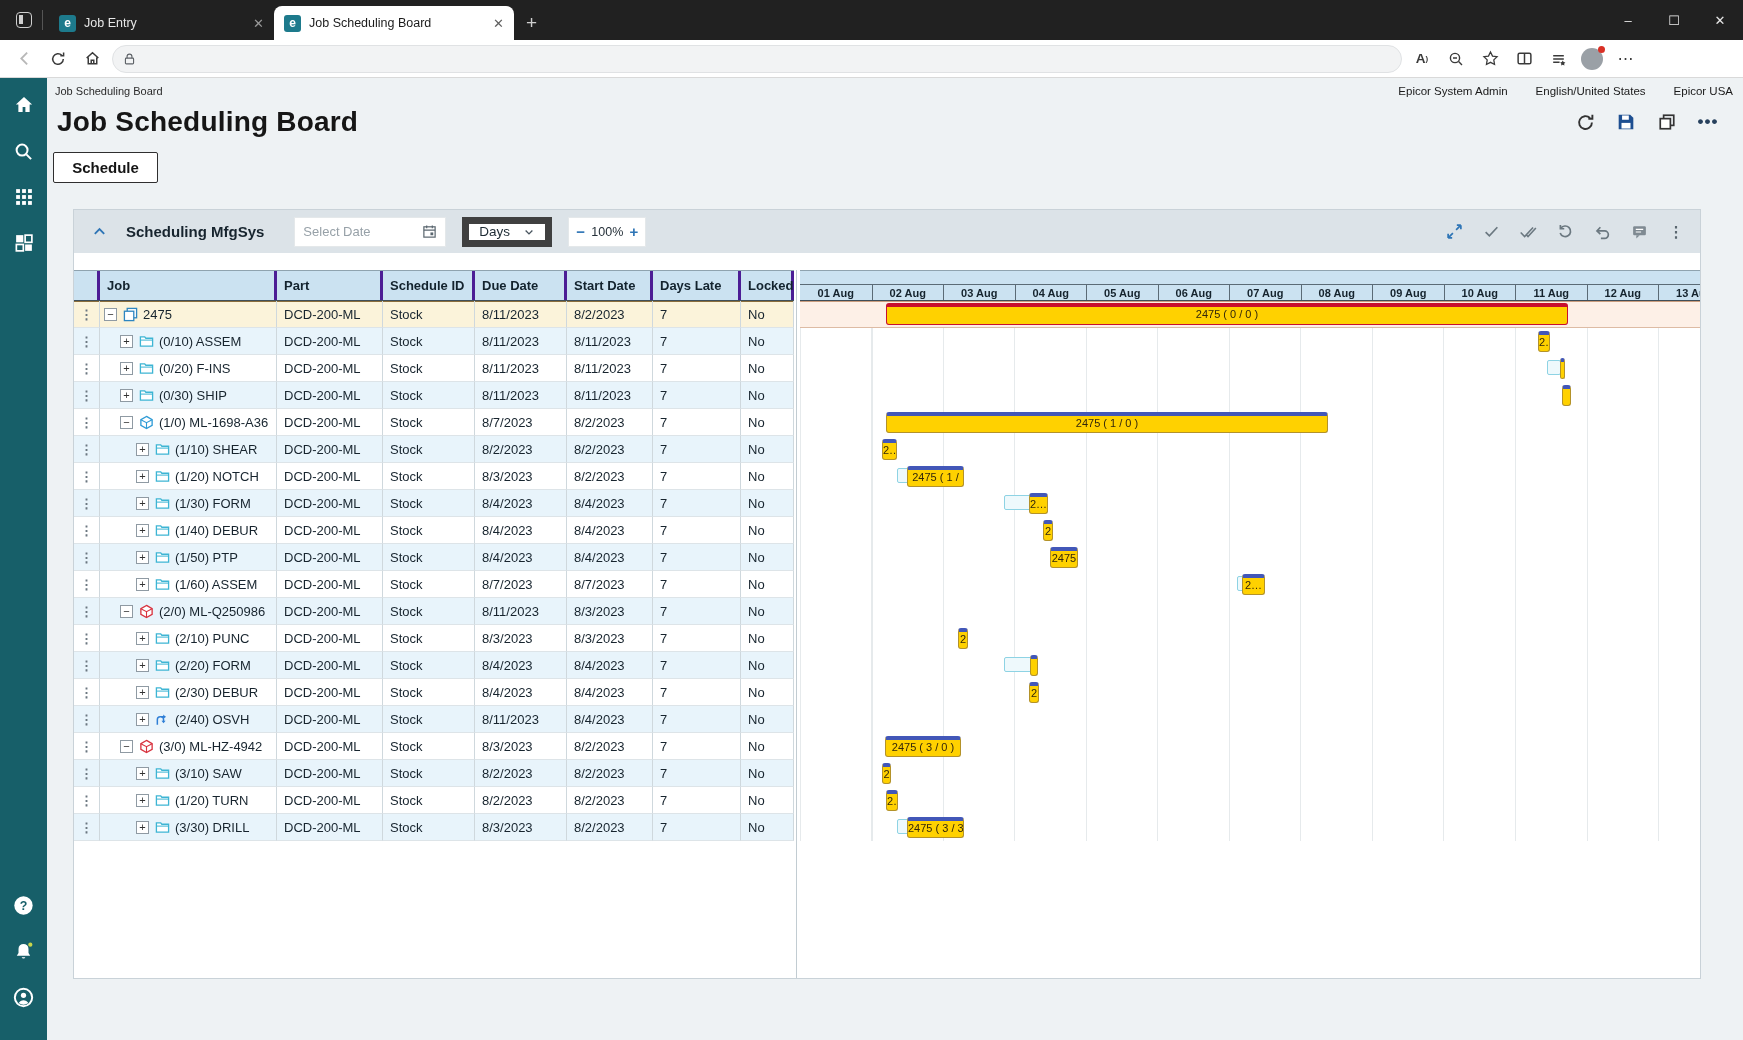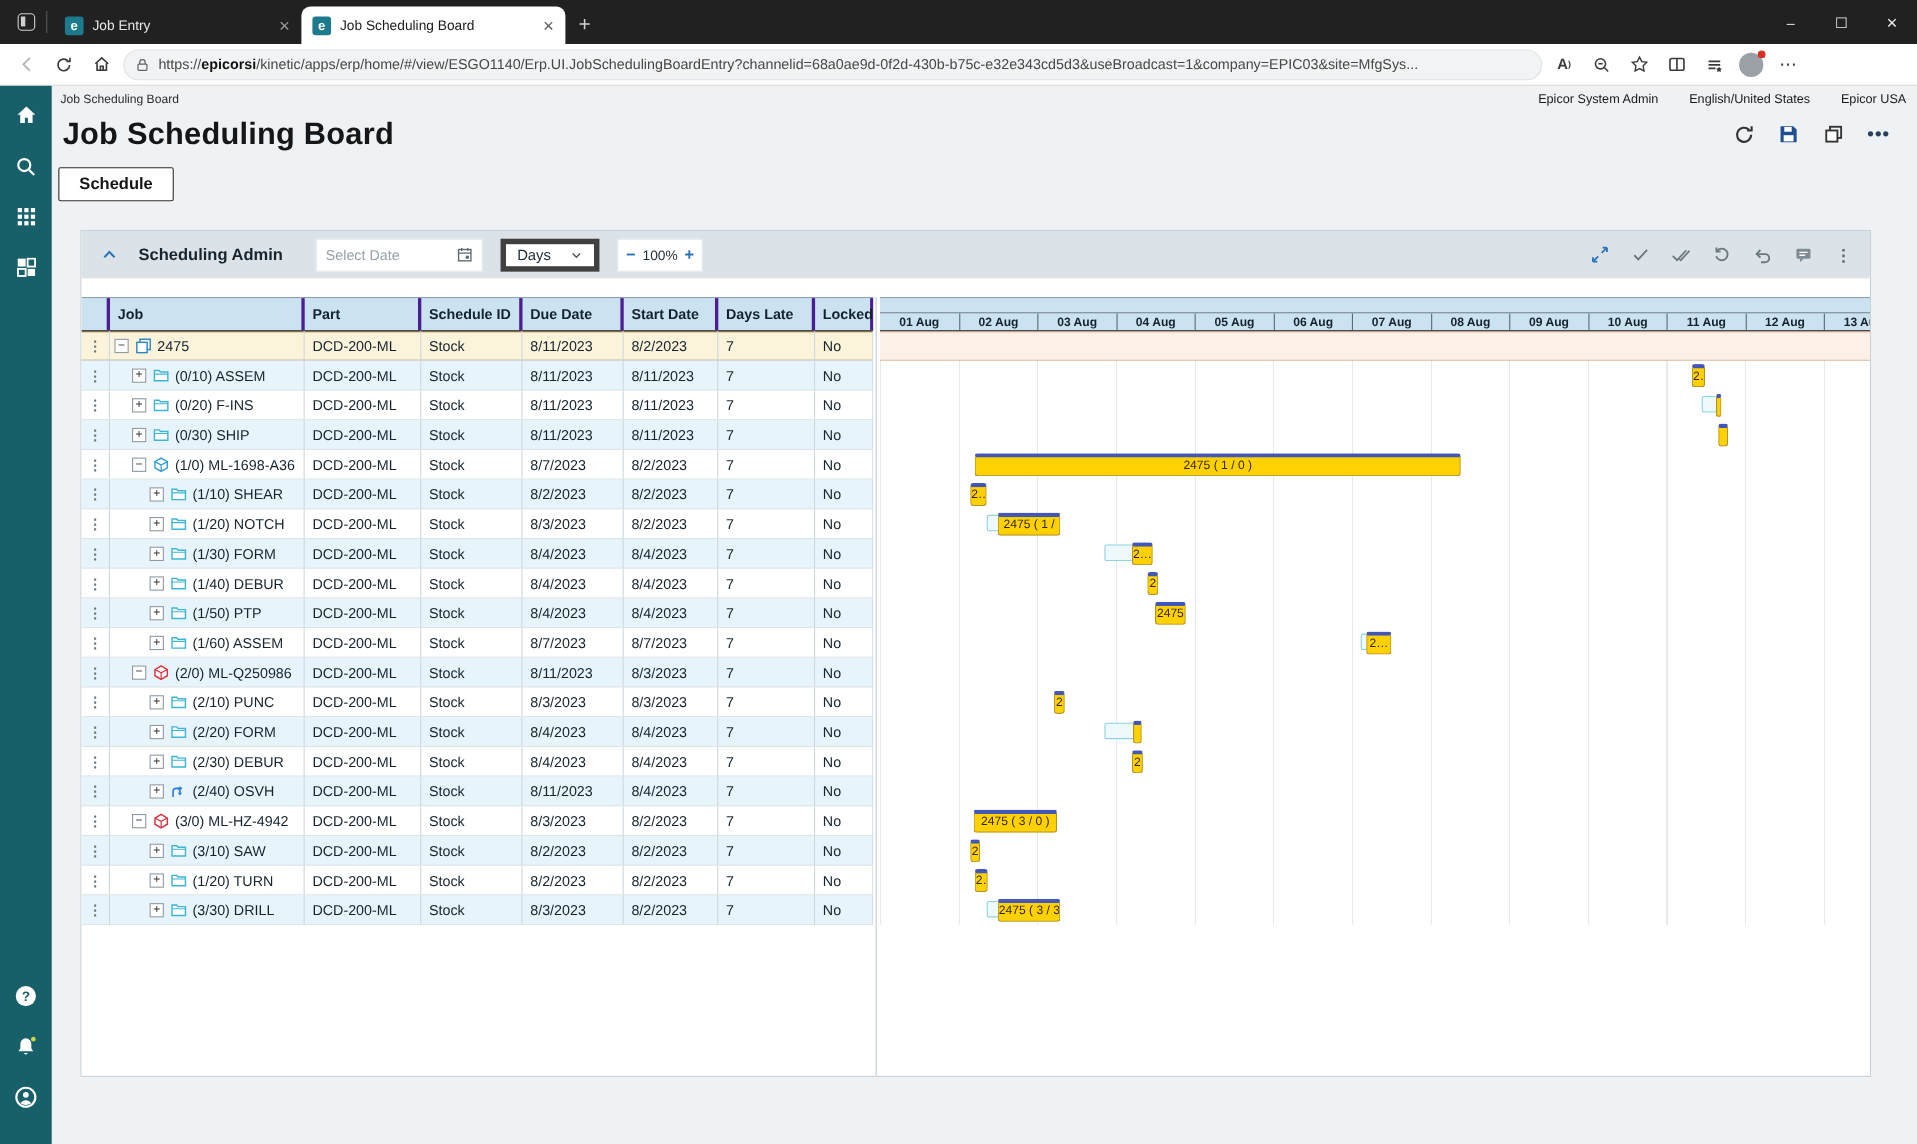--- a/index.html
+++ b/index.html
@@ -48,21 +48,21 @@
   .schedbtn{margin:14px 0 0 6px;width:105px;height:31px;background:#fff;border:1px solid #2f2f2f;border-radius:2px;font-size:15px;font-weight:bold;color:#141414;cursor:pointer;font-family:"Liberation Sans",sans-serif}
 
   
   .panel{margin:26px 0 0 26px;width:1628px;height:770px;background:#fff;border:1px solid #c9d2d8;display:flex;flex-direction:column}
   .ptoolbar{height:43px;background:#dce3e8;display:flex;align-items:center;padding:0 14px;gap:16px;flex:none}
   .chev-btn{width:22px;height:22px;display:flex;align-items:center;justify-content:center;cursor:pointer}
   .ptitle{font-size:15px;font-weight:bold;color:#17242e;margin-right:14px}
   .dateinput{width:152px;height:30px;background:#fff;border:1px solid #e4e8ea;display:flex;align-items:center;padding:0 8px}
   .dateinput input{border:0;outline:0;flex:1;font-size:13px;color:#222;font-family:"Liberation Sans",sans-serif;min-width:0}
   .dateinput input::placeholder{color:#97a1a8}
-  .dayssel{width:90px;height:30px;background:#fff;border:5px solid #404040;display:flex;align-items:center;padding:0 10px;font-size:13.5px;color:#1d2a33;cursor:pointer}
+  .dayssel{width:90px;height:30px;background:#fff;border:7px solid #404040;display:flex;align-items:center;padding:0 10px;font-size:13.5px;color:#1d2a33;cursor:pointer}
   .dayssel svg{margin-left:auto}
   .zoombox{width:78px;height:30px;background:#fff;border:1px solid #e4e8ea;display:flex;align-items:center;justify-content:space-between;padding:0 7px;font-size:12.5px;color:#253039}
   .zbtn{color:#2e75b6;font-size:15px;font-weight:bold;cursor:pointer;line-height:1}
   .ptools{margin-left:auto;display:flex;gap:17px;align-items:center}
   .ptool{width:20px;height:20px;display:flex;align-items:center;justify-content:center;cursor:pointer}
   .vdots{font-size:15px;color:#5b6770;font-weight:bold}
 
   
   .board{margin-top:17px;flex:1;display:flex;overflow:hidden}
   .tablepane{width:720px;flex:none;overflow:hidden}
@@ -136,21 +136,20 @@
   <span class="nav-ic">
     <svg width="17" height="17" viewBox="0 0 16 16">
         <path d="M2.5 7.5 8 2.5l5.5 5M4 7v6h8V7M6.8 13v-3.4h2.4V13" fill="none" stroke="#3a3a3a" stroke-width="1.4"></path>
       </svg>
   </span>
   <div class="urlpill">
     <svg width="13" height="14" viewBox="0 0 16 16">
         <rect x="3" y="7" width="10" height="7" rx="1" fill="none" stroke="#5f6368" stroke-width="1.4"></rect>
         <path d="M5 7V5a3 3 0 0 1 6 0v2" fill="none" stroke="#5f6368" stroke-width="1.4"></path>
       </svg>
-    <span class="url"><span>https://</span><b>epicorsi</b><span>/kinetic/apps/erp/home/#/view/ESGO1140/Erp.UI.JobSchedulingBoardEntry?channelid=68a0ae9d-0f2d-430b-b75c-e32e343cd5d3&amp;useBroadcast=1&amp;company=EPIC03&amp;site=MfgSys...</span></span>
   </div>
   <span class="nav-ic rd-aloud">
       <span>A</span>
       <sup>)</sup>
     </span>
   <span class="nav-ic">
     <svg width="16" height="16" viewBox="0 0 16 16">
         <circle cx="7" cy="7" r="4.6" fill="none" stroke="#3a3a3a" stroke-width="1.4"></circle>
         <path d="M10.6 10.6 14 14M5 7h4" stroke="#3a3a3a" stroke-width="1.4"></path>
       </svg>
@@ -276,21 +275,21 @@
 
     <button class="schedbtn">Schedule</button>
 
     <section class="panel">
       <div class="ptoolbar">
         <span class="chev-btn">
           <svg width="15" height="15" viewBox="0 0 16 16">
               <path d="M3 10.5 8 5.5l5 5" fill="none" stroke="#2e75b6" stroke-width="2"></path>
             </svg>
         </span>
-        <span class="ptitle">Scheduling Admin</span>
+        <span class="ptitle">Scheduling MfgSys</span>
         <span class="dateinput">
           <input placeholder="Select Date" style="">
           <svg width="15" height="15" viewBox="0 0 16 16">
               <rect x="2" y="3" width="12" height="11" fill="none" stroke="#5b6770" stroke-width="1.3"></rect>
               <path d="M2 6.5h12M5 1.5v3M11 1.5v3" stroke="#5b6770" stroke-width="1.3"></path>
               <rect x="9" y="9" width="3" height="3" fill="#5b6770"></rect>
             </svg>
         </span>
         <span class="dayssel">
           <span>Days</span>
@@ -773,20 +772,21 @@
               <div class="gbandrow"></div>
               <div class="gbandrow"></div>
               <div class="gbandrow"></div>
               <div class="gbandrow"></div>
               <div class="gbandrow"></div>
               <div class="gbandrow"></div>
               <div class="gbandrow"></div>
               <div class="gbandrow"></div>
               <div class="gbandrow"></div>
               <div class="gbandrow"></div>
+              <div class="gbar red" style="left: 86px; top: 2px; width: 682px;">2475 ( 0 / 0 )</div>
               <div class="gbar" style="left: 738px; top: 30px; width: 12px;">2…</div>
               <div class="gslack" style="left: 747px; top: 59px; width: 14px;"></div>
               <div class="gbar" style="left: 760px; top: 57px; width: 5px;"></div>
               <div class="gbar" style="left: 762px; top: 84px; width: 9px;"></div>
               <div class="gbar" style="left: 86px; top: 111px; width: 442px;">2475 ( 1 / 0 )</div>
               <div class="gbar" style="left: 82px; top: 138px; width: 15px;">2…</div>
               <div class="gslack" style="left: 97px; top: 167px; width: 24px;"></div>
               <div class="gbar" style="left: 107px; top: 165px; width: 57px;">2475 ( 1 /</div>
               <div class="gslack" style="left: 204px; top: 194px; width: 29px;"></div>
               <div class="gbar" style="left: 229px; top: 192px; width: 19px;">2…</div>

